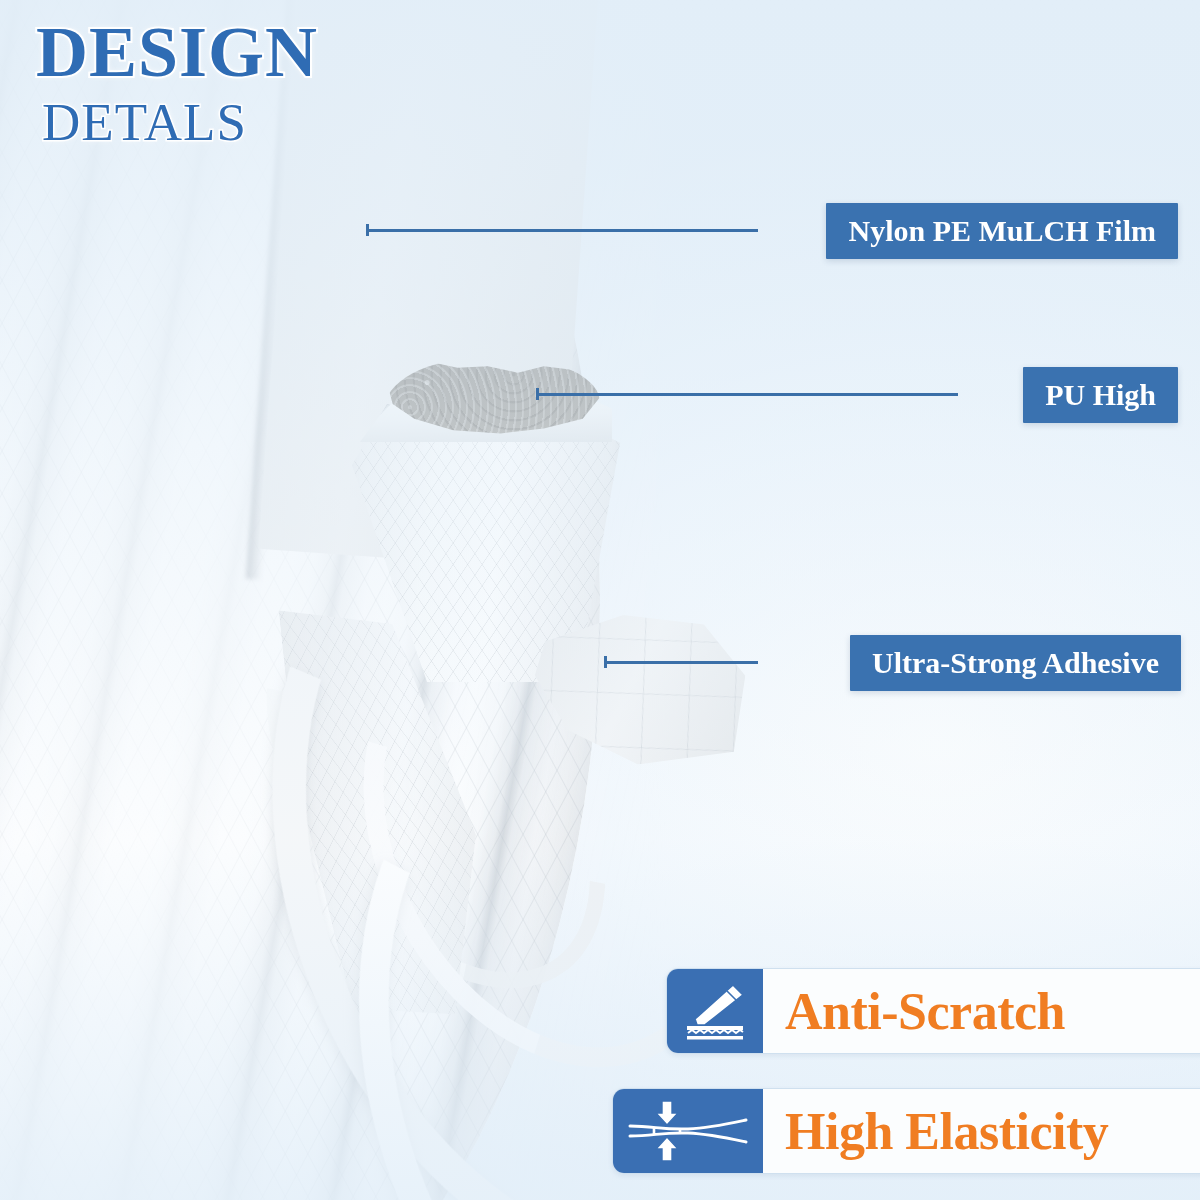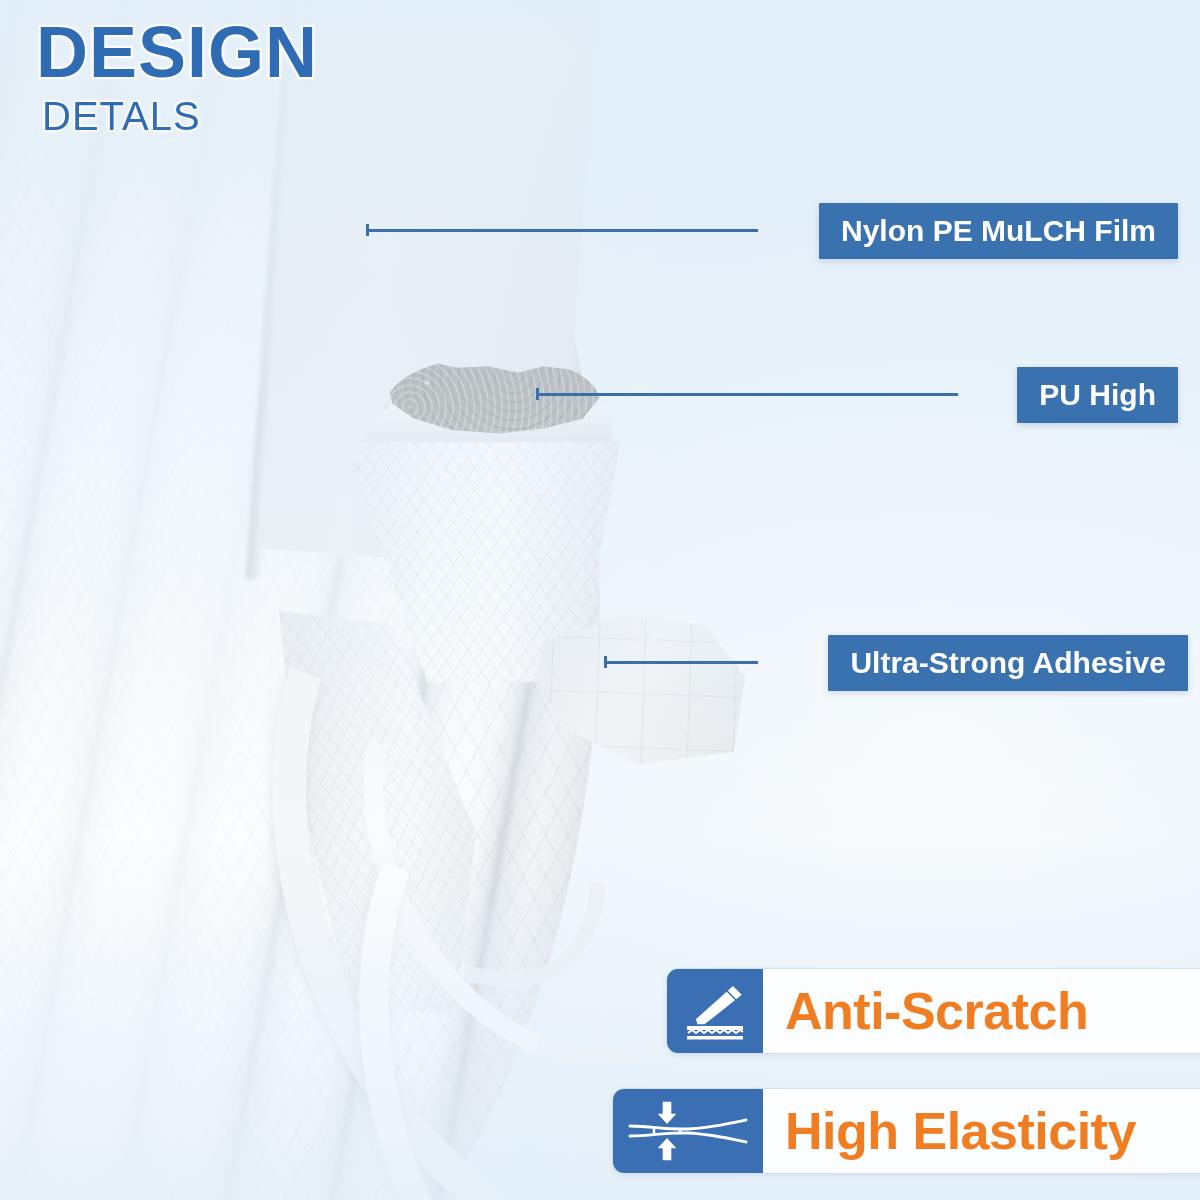--- a/index.html
+++ b/index.html
@@ -6,21 +6,21 @@
     margin: 0;
     padding: 0;
     background: #ffffff;
   }
 
   #stage {
     position: relative;
     width: 1200px;
     height: 1200px;
     overflow: hidden;
-    font-family: Liberation Sans, sans-serif;
+    font-family: Liberation Serif, serif;
     background: #5eead4;
   }
 
   
   .bg {
     position: absolute;
     inset: 0;
     background:
       radial-gradient(120% 90% at 78% 62%, #fdfefe 0%, #f2f8fd 26%, #e2eef8 58%, #dfecf7 100%);
   }
@@ -280,21 +280,21 @@
     letter-spacing: 1px;
     color: #2f6cb4;
     -webkit-text-stroke: 4px #ffffff;
     paint-order: stroke fill;
     text-shadow: 0 0 6px rgba(255,255,255,0.9);
   }
   .headline .small {
     display: block;
     margin-top: 8px;
     margin-left: 6px;
-    font-size: 40px;
+    font-size: 53px;
     font-weight: 400;
     letter-spacing: 1px;
     color: #2f6cb4;
     -webkit-text-stroke: 3px #ffffff;
     paint-order: stroke fill;
     text-shadow: 0 0 6px rgba(255,255,255,0.9);
   }
 
   
   .callout {
@@ -307,21 +307,21 @@
     border-radius: 1px;
     background: #3a72b0;
     color: #ffffff;
     font-size: 30px;
     font-weight: 700;
     white-space: nowrap;
     box-shadow: 0 2px 6px rgba(40,70,110,0.18);
   }
   #callout-film  { right: 22px; top: 203px; }
   #callout-foam  { right: 22px; top: 367px; }
-  #callout-adhes { right: 12px; top: 635px; }
+  #callout-adhes { right: 19px; top: 635px; }
 
   
   .feature {
     position: absolute;
     z-index: 45;
     display: flex;
     align-items: stretch;
     height: 84px;
     border-radius: 12px;
     background: #fbfdfe;

